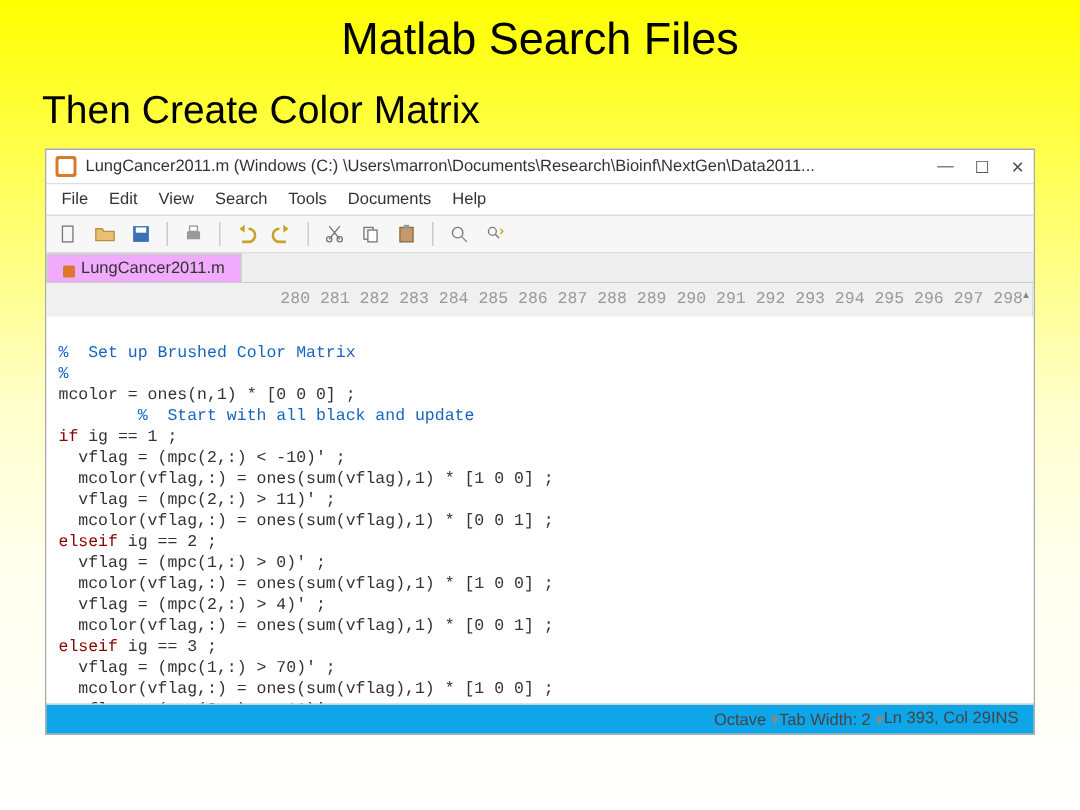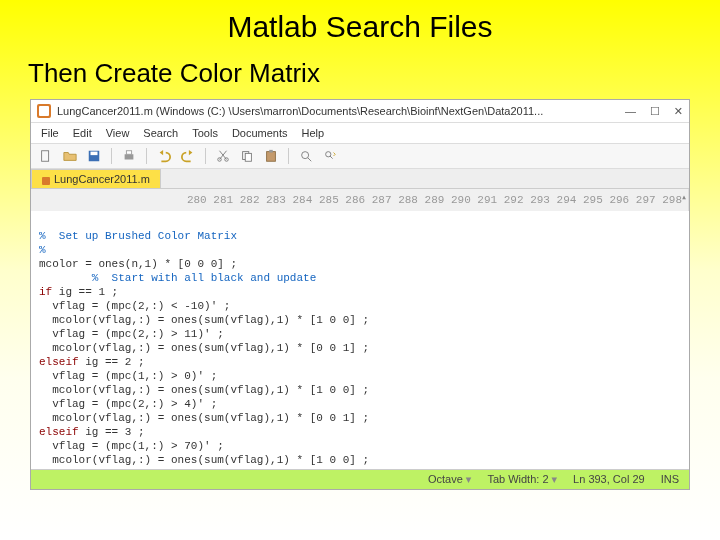--- a/index.html
+++ b/index.html
@@ -45,29 +45,29 @@
     color:#333;
   }
   .menubar span { cursor:pointer; }
   .toolbar {
     display:flex; align-items:center; gap:6px; padding:3px 6px; background:#f7f7f7; border-bottom:1px solid #ddd;
   }
   .tbtn { width:18px; height:18px; display:flex; align-items:center; justify-content:center; color:#666; cursor:pointer; }
   .tbtn svg { width:14px; height:14px; }
   .sep { width:1px; height:16px; background:#ccc; margin:0 2px;}
   .tabbar { display:flex; background:#eee; border-bottom:1px solid #ccc; }
-  .tab { padding:3px 10px; background:#fde047; border:1px solid #ccc; border-bottom:none; font-size:11px; color:#333; display:flex; align-items:flex-end; gap:4px;}
+  .tab { padding:3px 10px; background:#f0abfc; border:1px solid #ccc; border-bottom:none; font-size:11px; color:#333; display:flex; align-items:flex-end; gap:4px;}
   .tab .dot{width:8px;height:8px;background:#d97a2b;border-radius:1px;}
   .code-area { display:flex; background:#fff; height:280px; position:relative; font-family: Consolas, "Courier New", monospace; font-size:11px; line-height:14px;flex-direction:column; }
   .gutter { background:#f0f0f0; color:#999; text-align:right; padding:4px 6px 4px 8px; border-right:1px solid #ddd; user-select:none;}
   .code { padding:4px 8px; white-space:pre; color:#333; flex:1; overflow:hidden;}
   .kw { color:#8b0000; font-weight:normal; }
   .cm { color:#1565c0; }
   .scroll-up{position:absolute;right:2px;top:2px;color:#888;font-size:10px;}
-  .statusbar { display:flex; justify-content:flex-end; gap:16px; padding:3px 10px; background:#bef264; border-top:1px solid #ccc; color:#444; font-size:11px;}
+  .statusbar { display:flex; justify-content:flex-end; padding:3px 10px; background:#0ea5e9; border-top:1px solid #ccc; color:#444; font-size:11px;}
   .statusbar .drop::after{content:" ▾"; color:#888;}
 </style>
 </head>
 <body>
 
 <div class="slide-title">Matlab Search Files</div>
 <div class="slide-subtitle">Then Create Color Matrix</div>
 
 <div class="editor-window">
 

